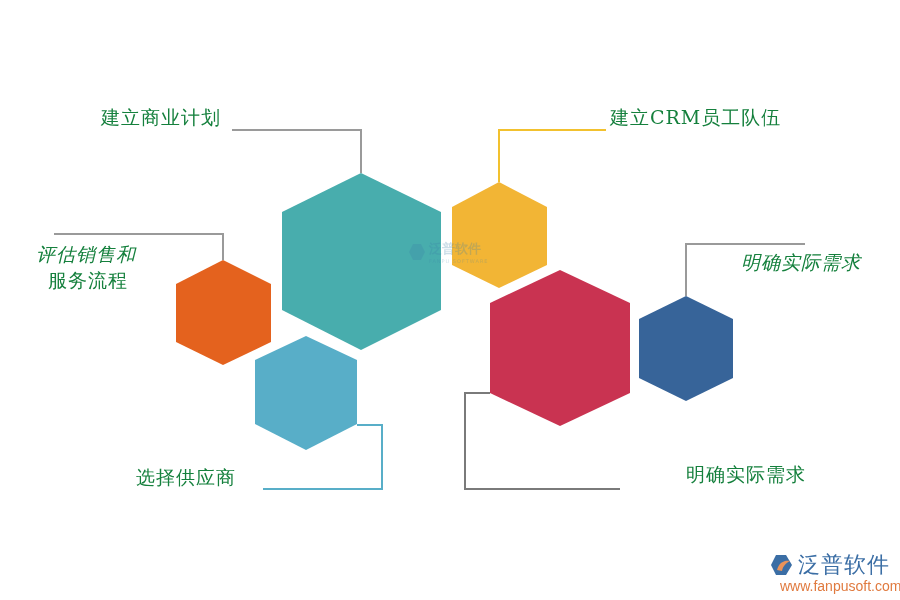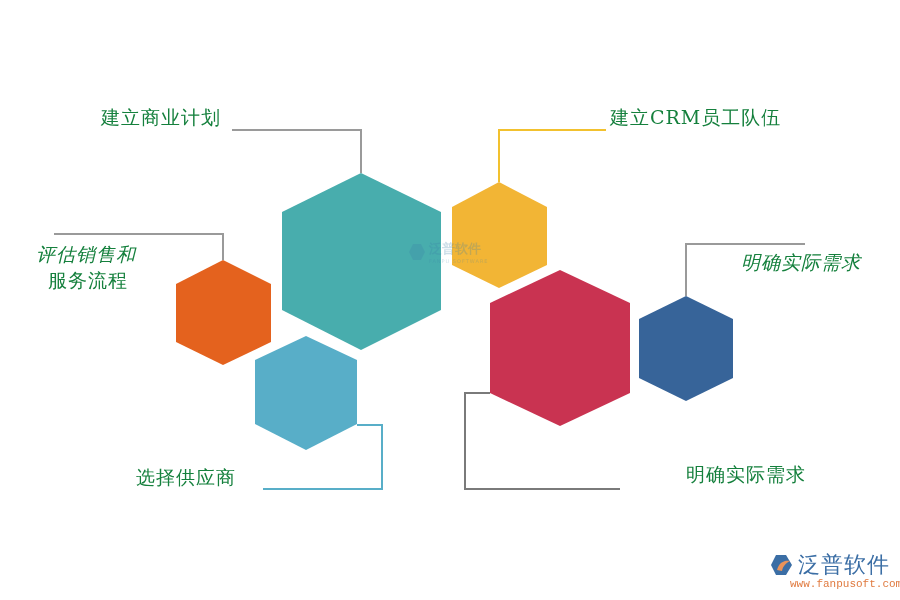--- a/index.html
+++ b/index.html
@@ -5,21 +5,21 @@
     html, body { margin:0; padding:0; background:#ffffff; }
     body { width:900px; height:600px; position:relative; overflow:hidden; font-family:"DejaVu Serif","Liberation Serif",serif; }
     svg.diagram { position:absolute; left:0; top:0; }
     .label { position:absolute; font-size:19px; color:#15803d; letter-spacing:1px; line-height:26px; white-space:nowrap; font-family:"DejaVu Serif","Liberation Serif",serif; }
     .watermark { position:absolute; left:408px; top:240px; display:flex; align-items:center; opacity:0.25; }
     .wm-text { font-family:"DejaVu Sans","Liberation Sans",sans-serif; font-size:13px; color:#3a7fa8; font-weight:bold; }
     .wm-sub { font-family:"DejaVu Sans","Liberation Sans",sans-serif; font-size:5px; color:#3a7fa8; letter-spacing:1px; }
     .logo { position:absolute; left:770px; top:550px; width:125px; }
     .logo-row { display:flex; align-items:center; }
     .logo-text { font-family:"DejaVu Sans","Liberation Sans",sans-serif; font-size:22px; color:#3b6ea5; margin-left:4px; letter-spacing:1px; }
-    .logo-url { font-family:Liberation Mono, monospace; font-size:11px; color:#e07a3f; margin-left:20px; margin-top:-2px; }
+    .logo-url { font-family:Liberation Sans, sans-serif; font-size:14px; color:#e07a3f; margin-left:10px; margin-top:-2px; }
   </style>
 </head>
 <body>
 
 <svg class="diagram" width="900" height="600" viewBox="0 0 900 600">
 
   <polyline points="232,130 361,130 361,173" fill="none" stroke="#9a9a9a" stroke-width="2"></polyline>
   <polyline points="606,130 499,130 499,182" fill="none" stroke="#f2c12e" stroke-width="2"></polyline>
   <polyline points="54,234 223,234 223,260" fill="none" stroke="#9a9a9a" stroke-width="2"></polyline>
   <polyline points="805,244 686,244 686,296" fill="none" stroke="#9a9a9a" stroke-width="2"></polyline>

